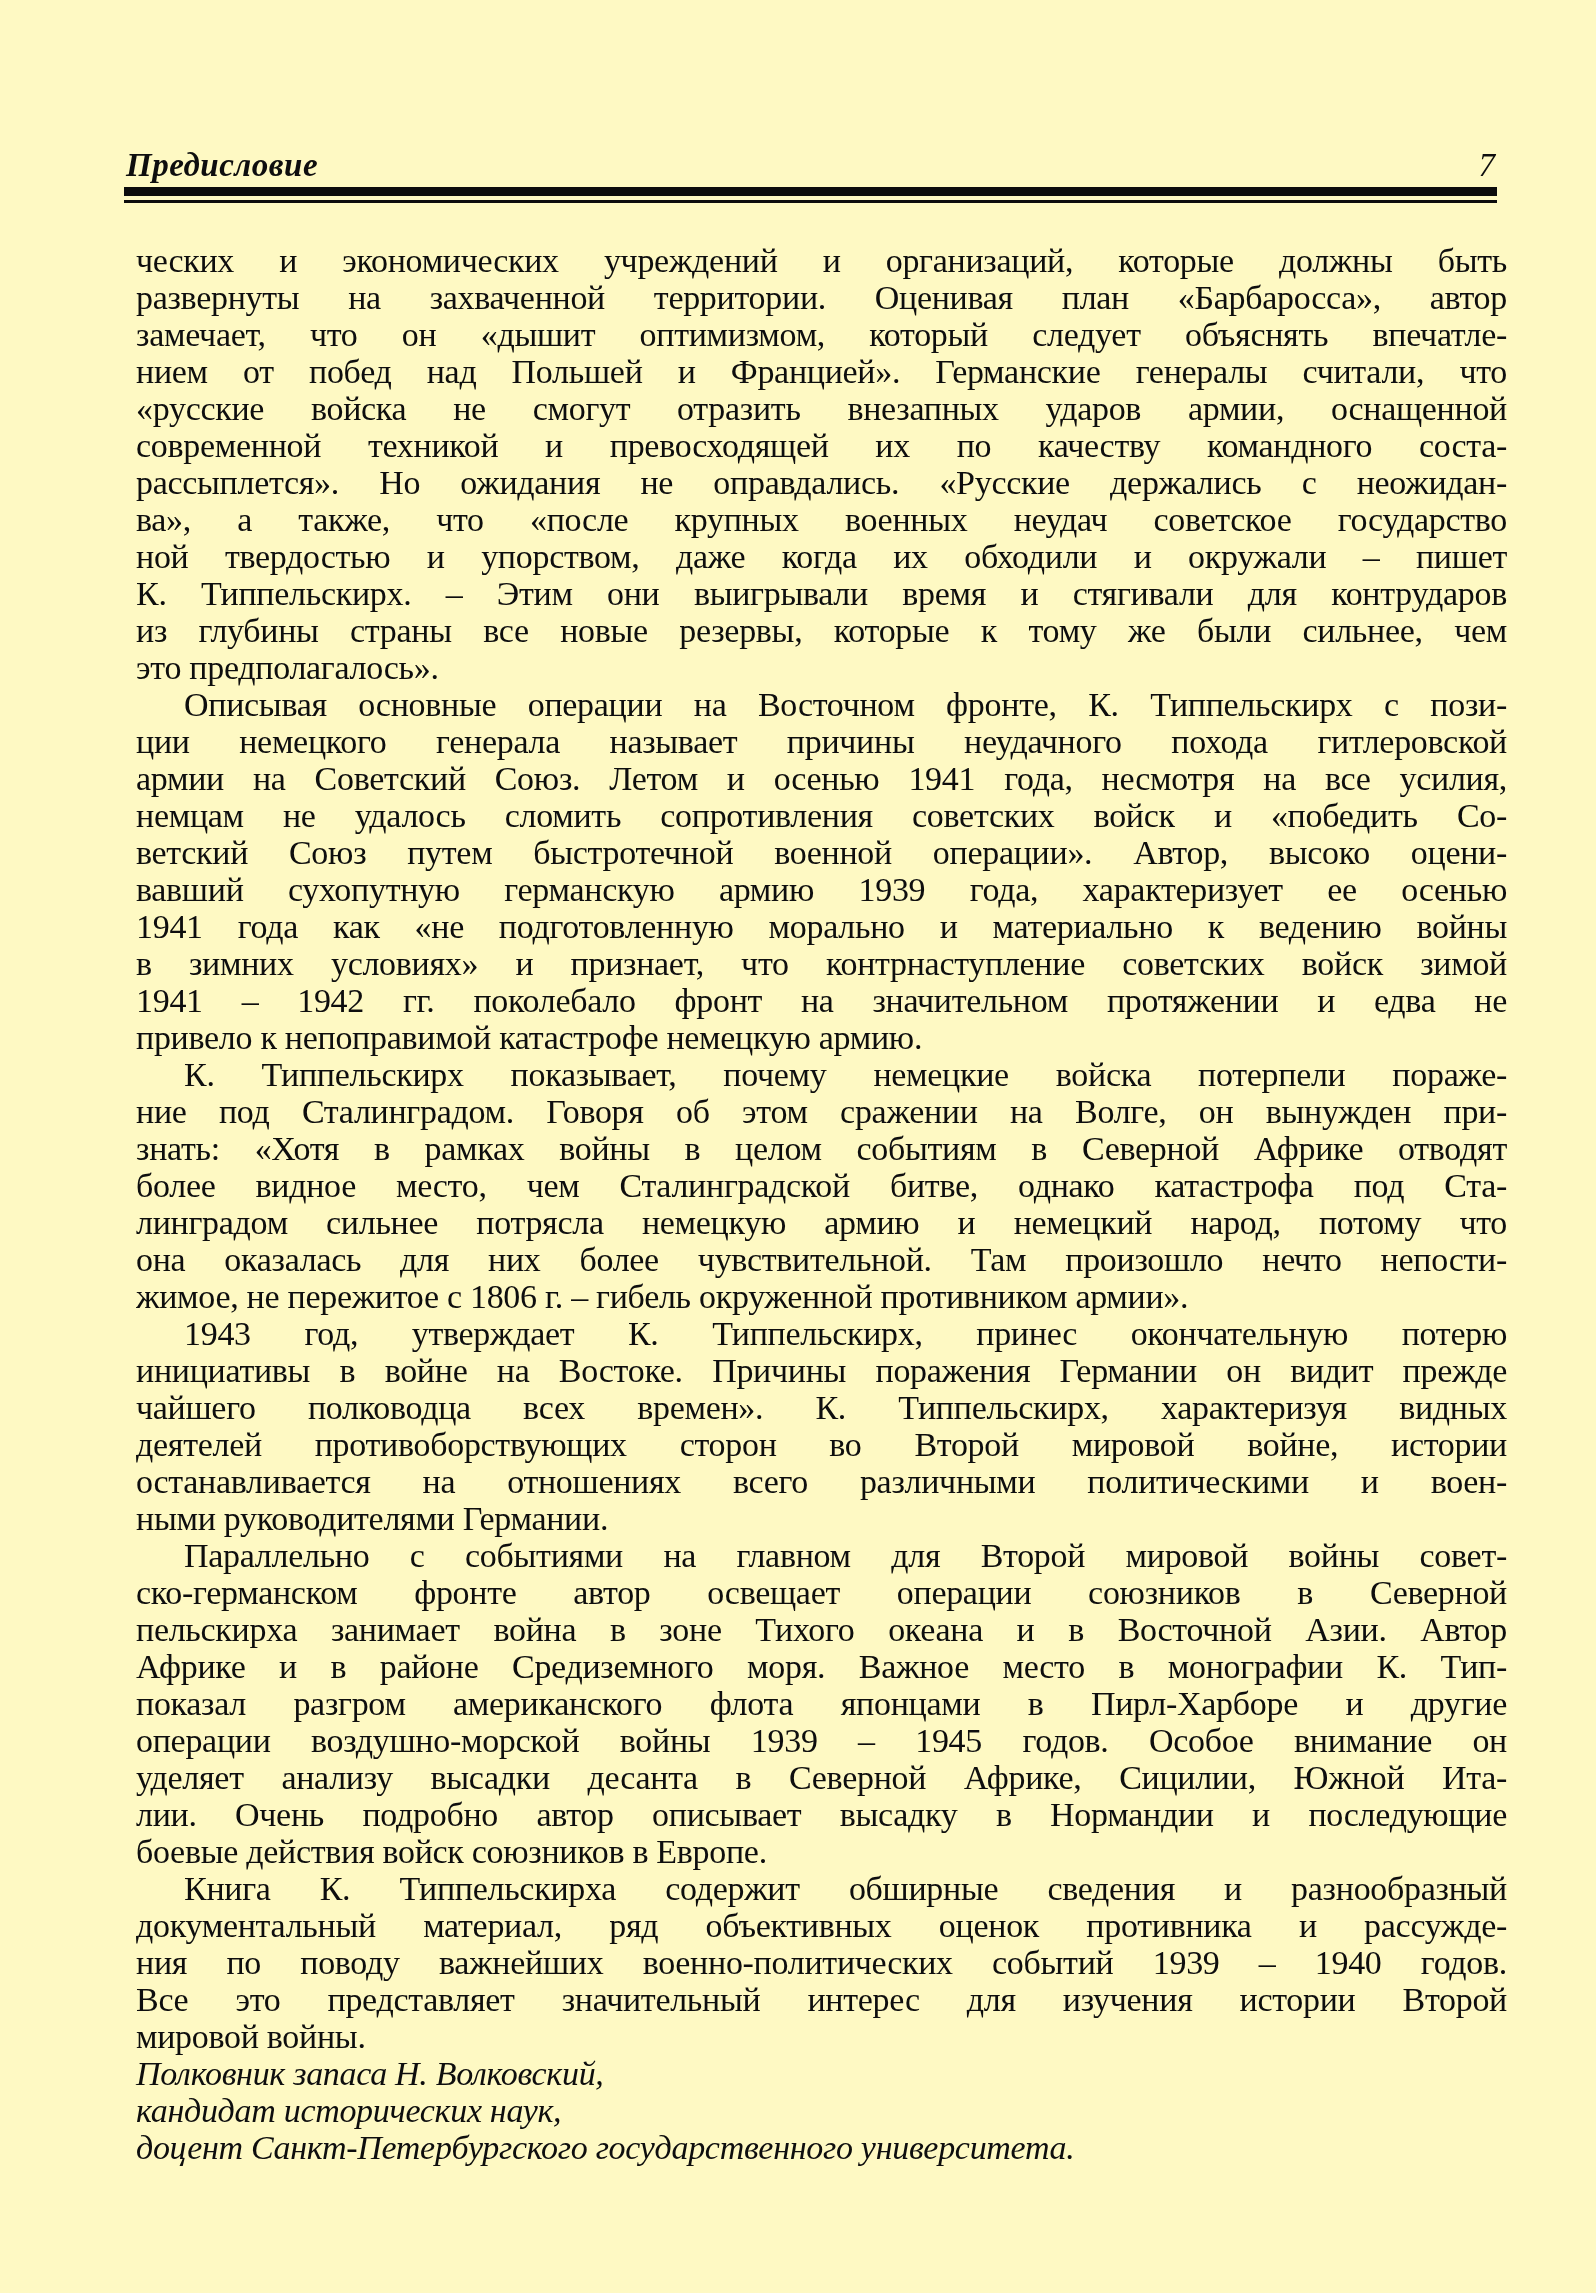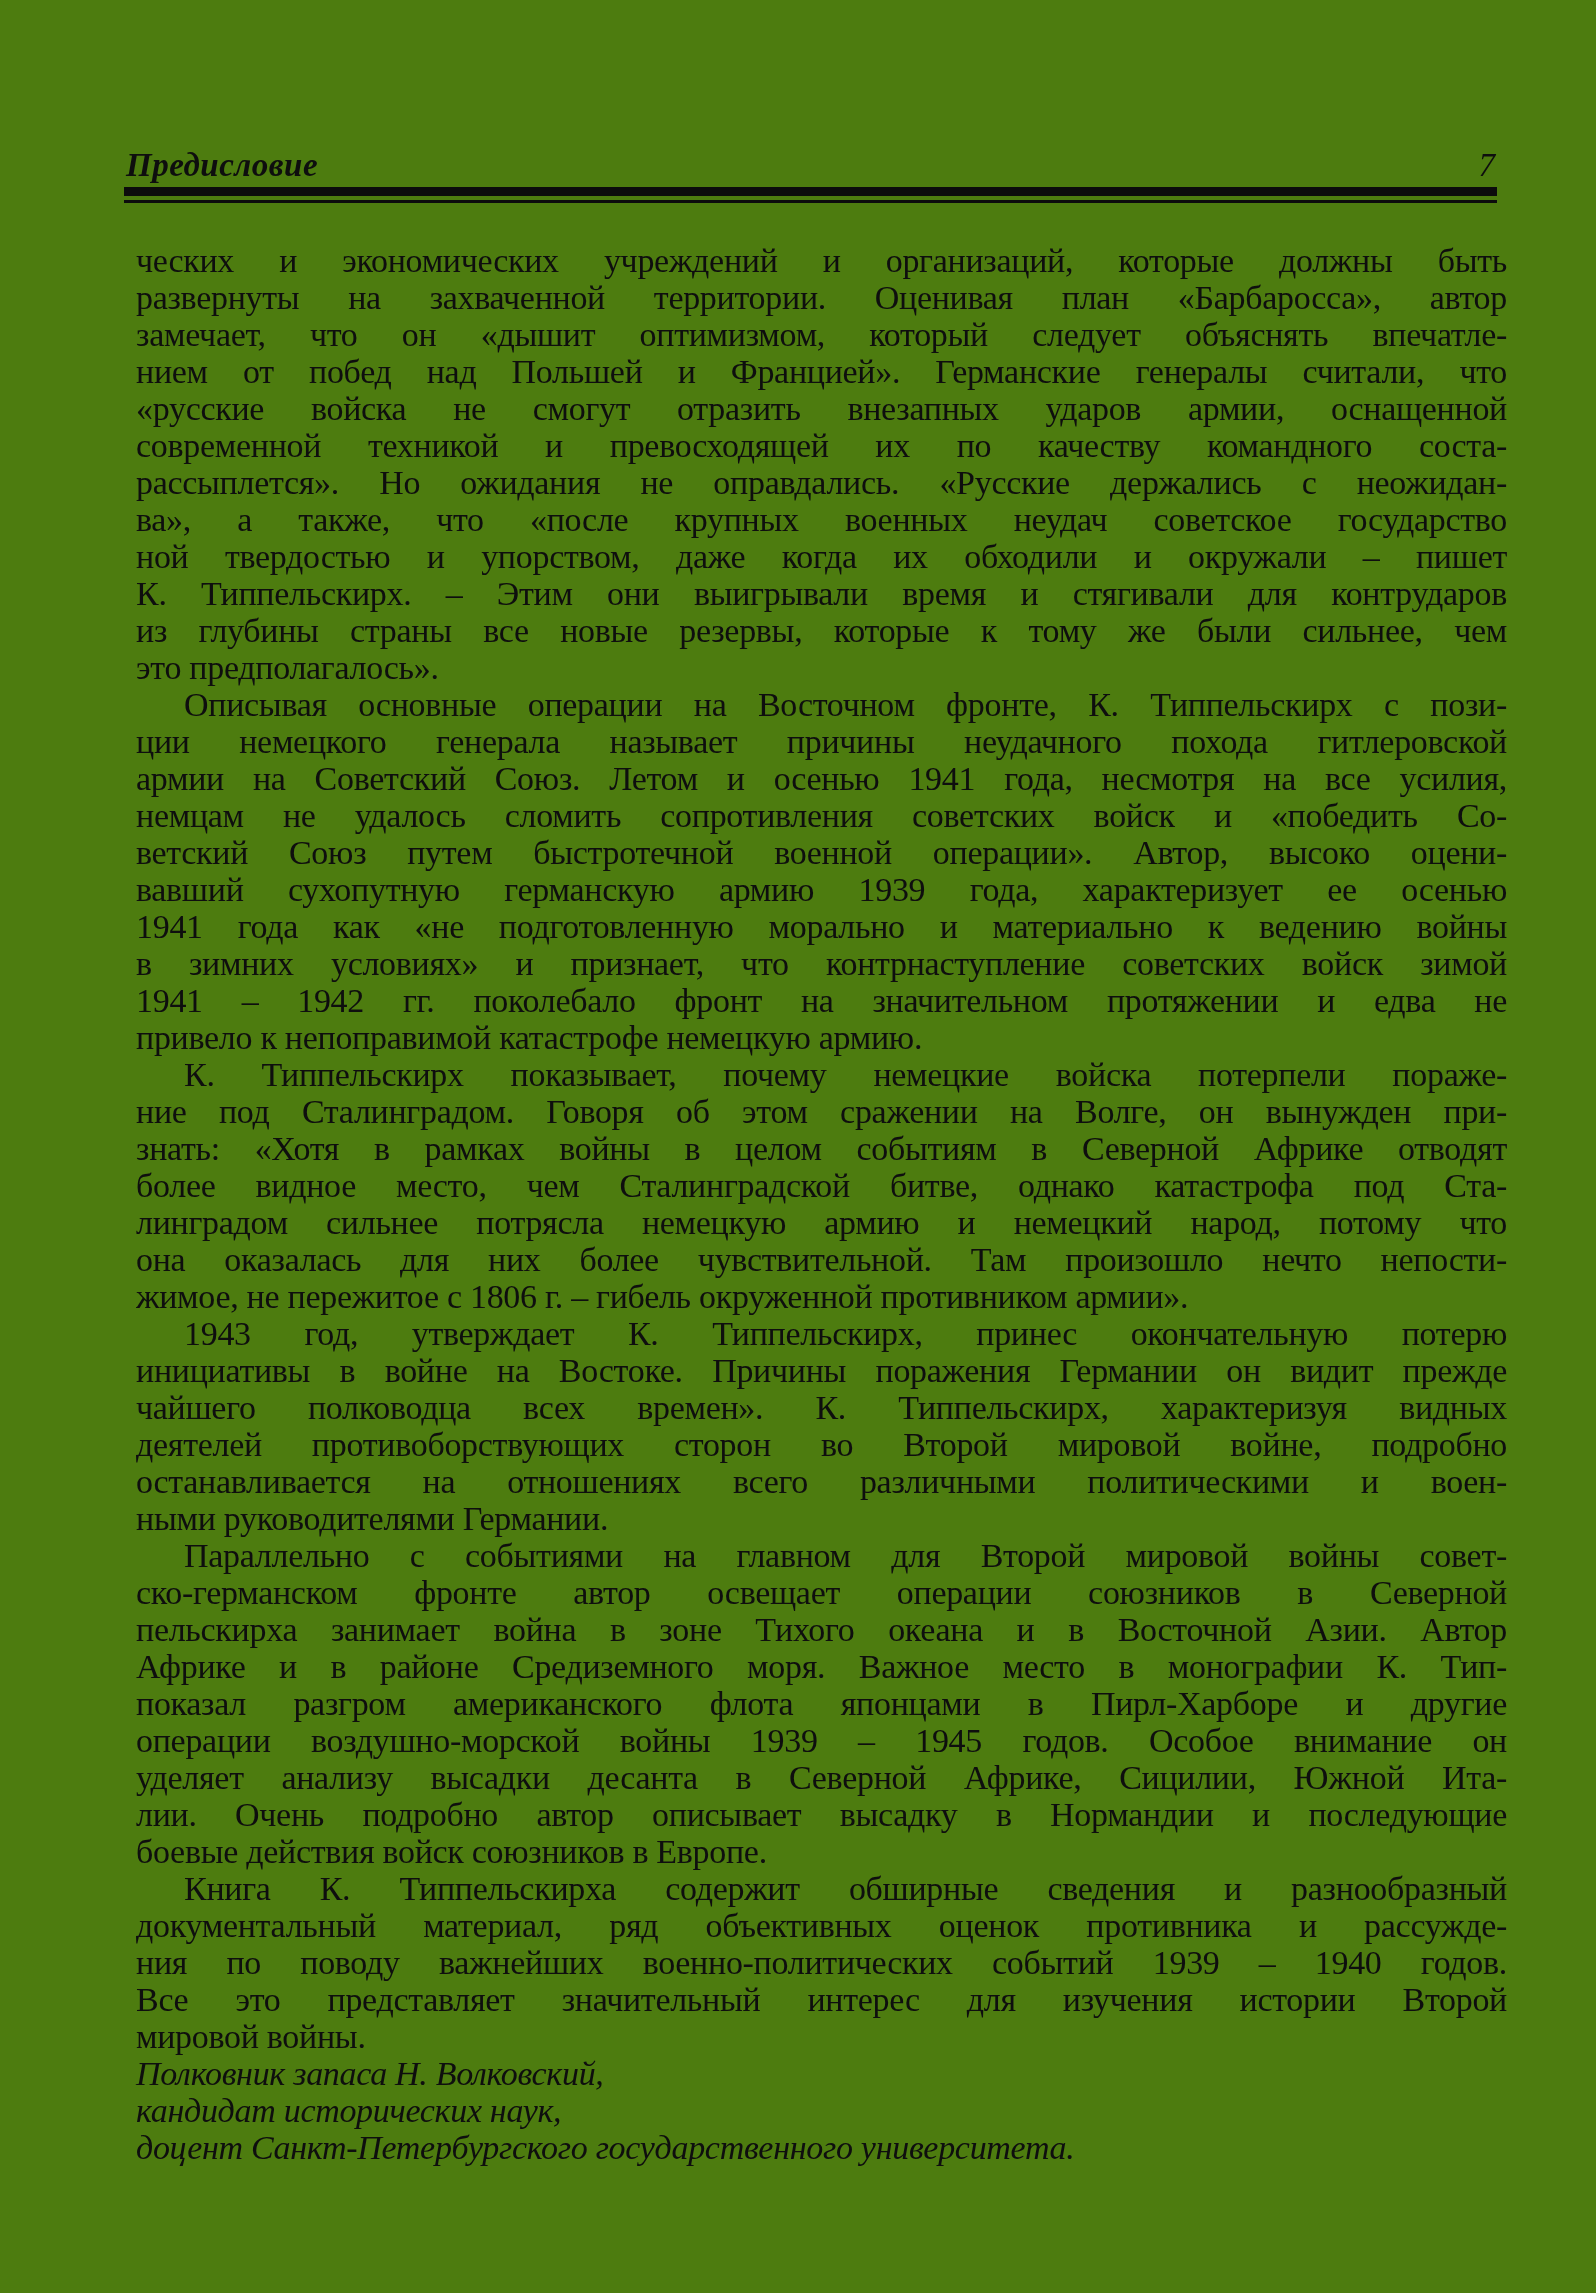--- a/index.html
+++ b/index.html
@@ -4,21 +4,21 @@
 <style>
   html, body {
     margin: 0;
     padding: 0;
     background: #ffffff;
   }
   .page {
     position: relative;
     width: 1597px;
     height: 2293px;
-    background: #4d7c0f;
+    background: #fef9c3;
     font-family: "Liberation Serif", "DejaVu Serif", serif;
     color: #0e0e0e;
     overflow: hidden;
   }
   .running-head {
     position: absolute;
     left: 126px;
     right: 102px;
     top: 147px;
     display: flex;
@@ -122,21 +122,21 @@
         <div class="line">знать: «Хотя в рамках войны в целом событиям в Северной Африке отводят</div>
         <div class="line">более видное место, чем Сталинградской битве, однако катастрофа под Ста-</div>
         <div class="line">линградом сильнее потрясла немецкую армию и немецкий народ, потому что</div>
         <div class="line">она оказалась для них более чувствительной. Там произошло нечто непости-</div>
         <div class="line end">жимое, не пережитое с 1806 г. – гибель окруженной противником армии».</div>
       </div>
       <div class="paragraph indent">
         <div class="line">1943 год, утверждает К. Типпельскирх, принес окончательную потерю</div>
         <div class="line">инициативы в войне на Востоке. Причины поражения Германии он видит прежде</div>
         <div class="line">чайшего полководца всех времен». К. Типпельскирх, характеризуя видных</div>
-        <div class="line">деятелей противоборствующих сторон во Второй мировой войне, подробно</div>
+        <div class="line">деятелей противоборствующих сторон во Второй мировой войне, истории</div>
         <div class="line">останавливается на отношениях всего различными политическими и воен-</div>
         <div class="line end">ными руководителями Германии.</div>
       </div>
       <div class="paragraph indent">
         <div class="line">Параллельно с событиями на главном для Второй мировой войны совет-</div>
         <div class="line">ско-германском фронте автор освещает операции союзников в Северной</div>
         <div class="line">пельскирха занимает война в зоне Тихого океана и в Восточной Азии. Автор</div>
         <div class="line">Африке и в районе Средиземного моря. Важное место в монографии К. Тип-</div>
         <div class="line">показал разгром американского флота японцами в Пирл-Харборе и другие</div>
         <div class="line">операции воздушно-морской войны 1939 – 1945 годов. Особое внимание он</div>

